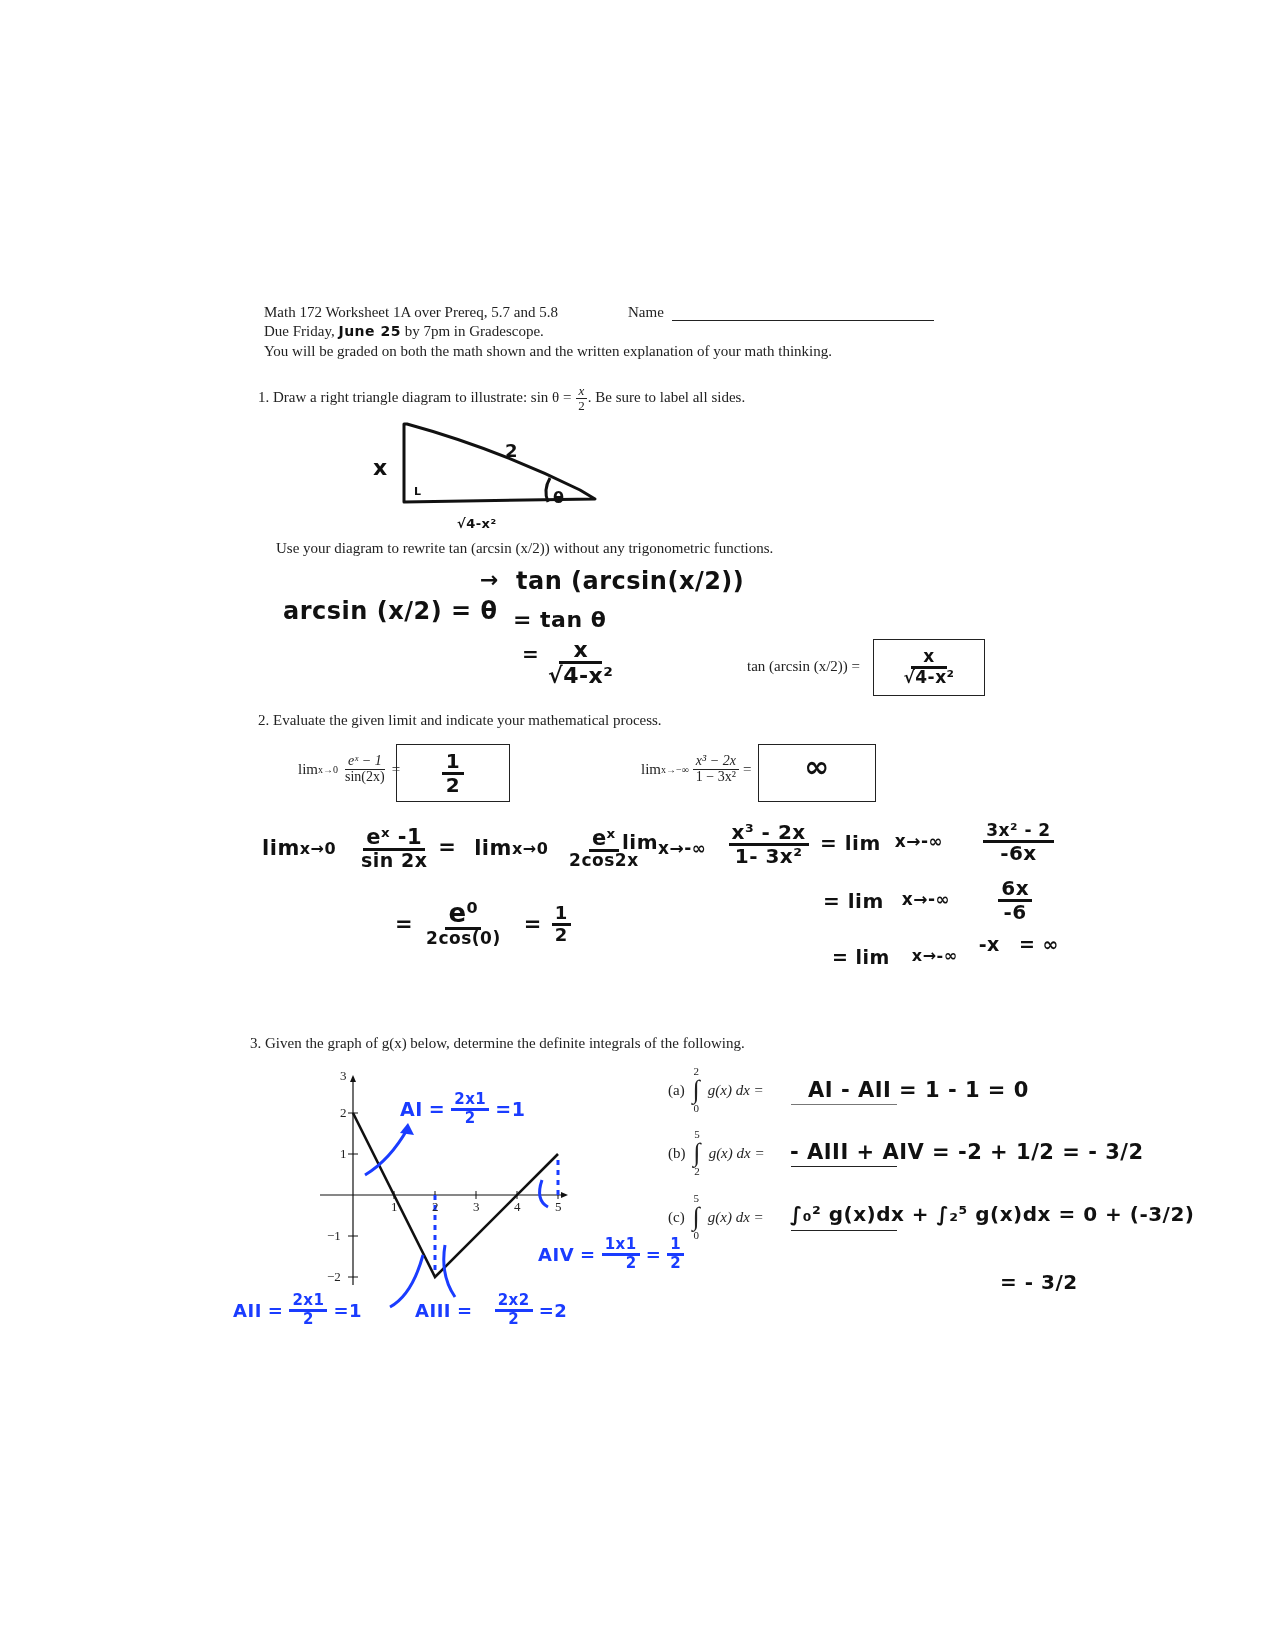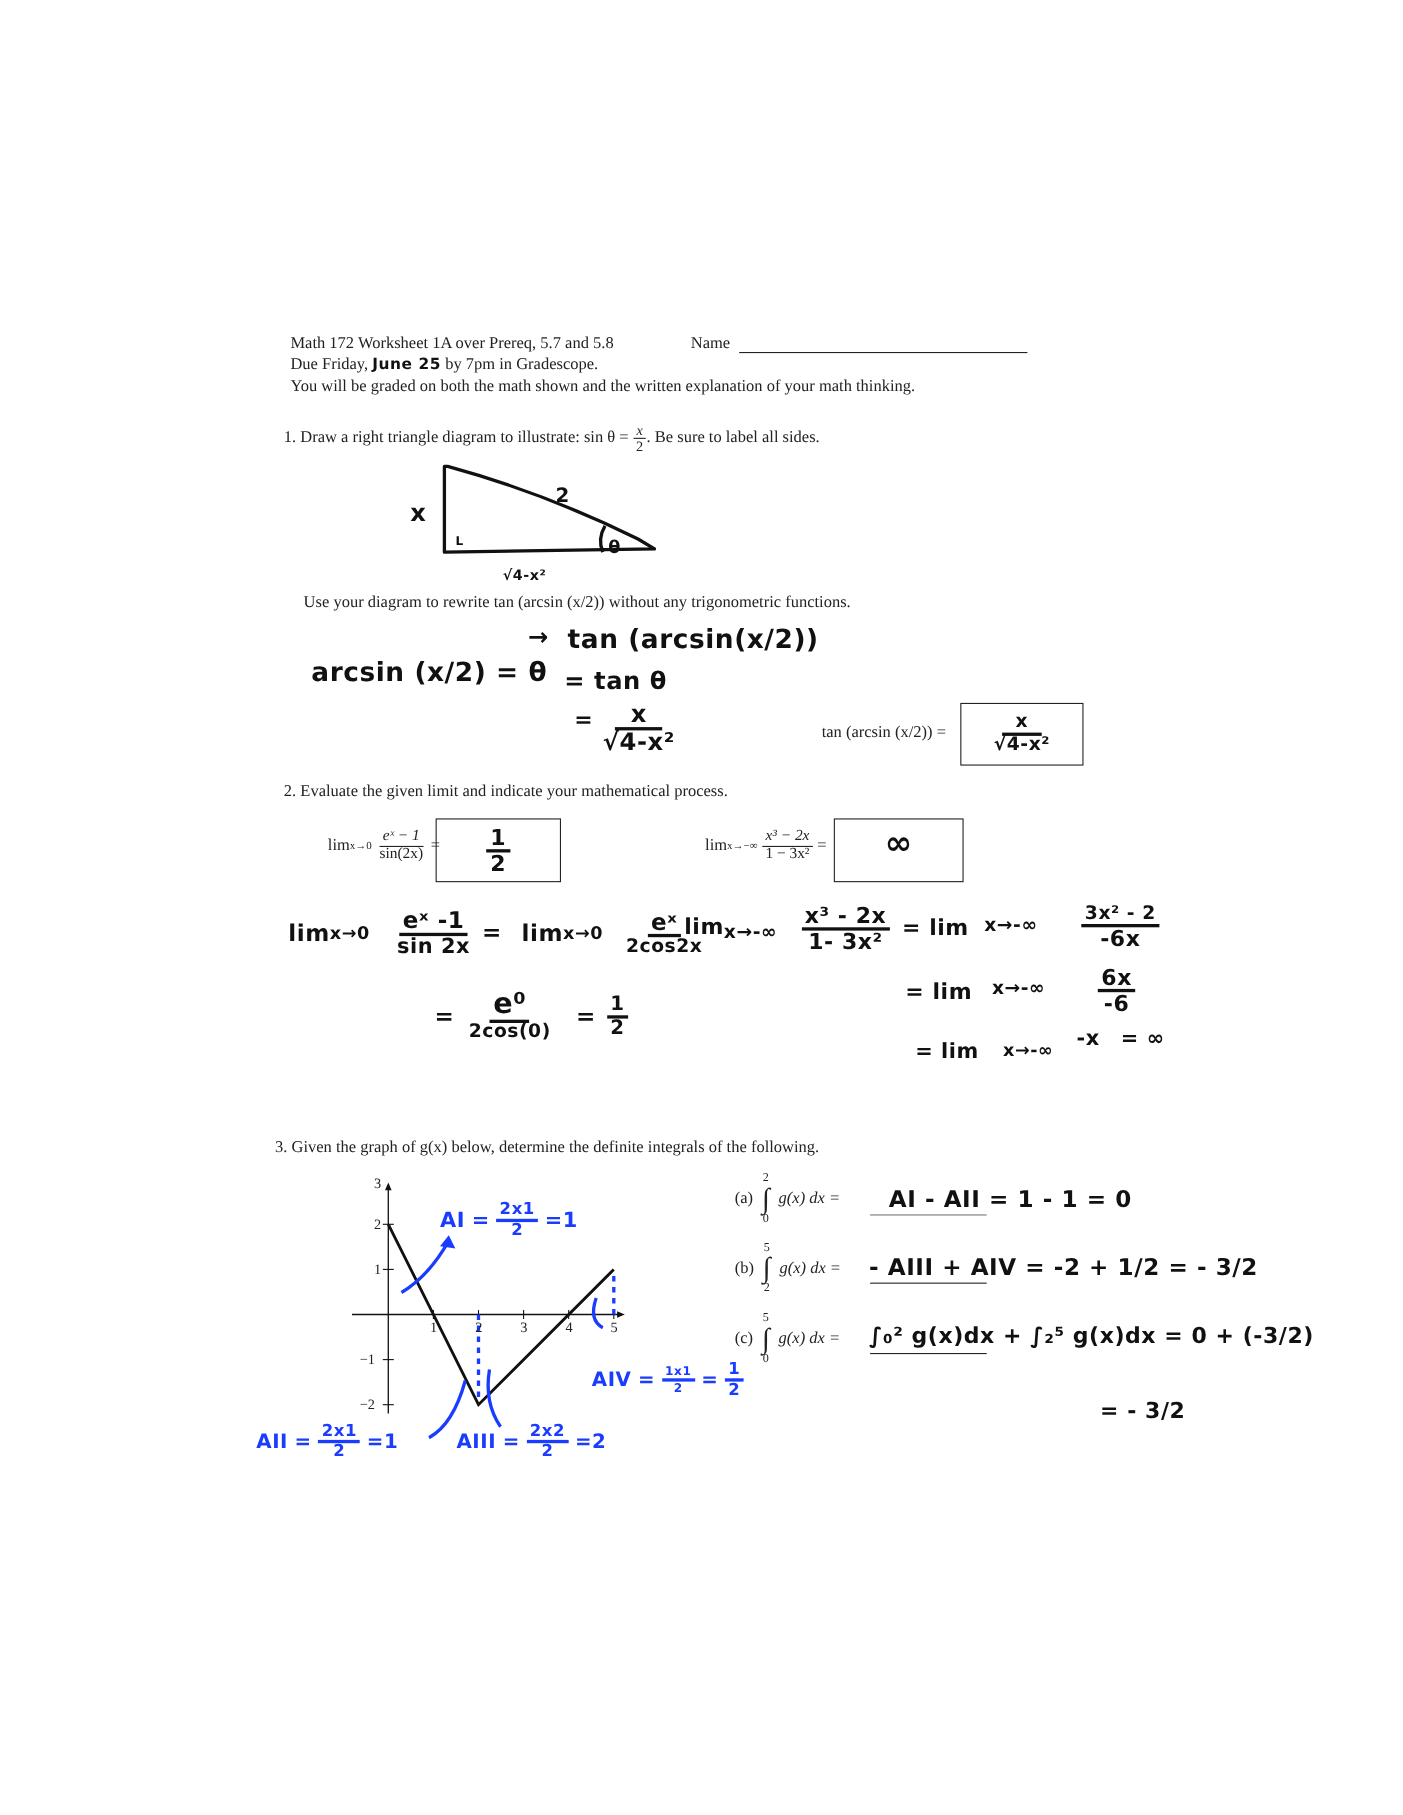--- a/index.html
+++ b/index.html
@@ -244,30 +244,30 @@
     <span>=</span>
   <span class="frac hand-frac" style="font-size:15px;">
       <span class="num">2x1</span>
       <span class="den">2</span>
     </span>
   <span>=1</span>
 </div>
 <div class="abs hand blue" style="left:415px; top:1293px; font-size:18px; display:flex; align-items:center; gap:6px;">
   <span>AIII</span>
     <span>=</span>
-  <span class="frac hand-frac" style="font-size:15px;">
+  <span class="frac hand-frac" style="font-size:15px;margin-left:16px;">
       <span class="num">2x2</span>
       <span class="den">2</span>
     </span>
   <span>=2</span>
 </div>
 <div class="abs hand blue" style="left:538px; top:1237px; font-size:18px; display:flex; align-items:center; gap:6px;">
   <span>AIV</span>
     <span>=</span>
-  <span class="frac hand-frac" style="font-size:11px;">
+  <span class="frac hand-frac" style="font-size:15px;align-items:flex-end;">
       <span class="num">1x1</span>
       <span class="den">2</span>
     </span>
   <span>=</span>
   <span class="frac hand-frac" style="font-size:15px;">
       <span class="num">1</span>
       <span class="den">2</span>
     </span>
 </div>
 

